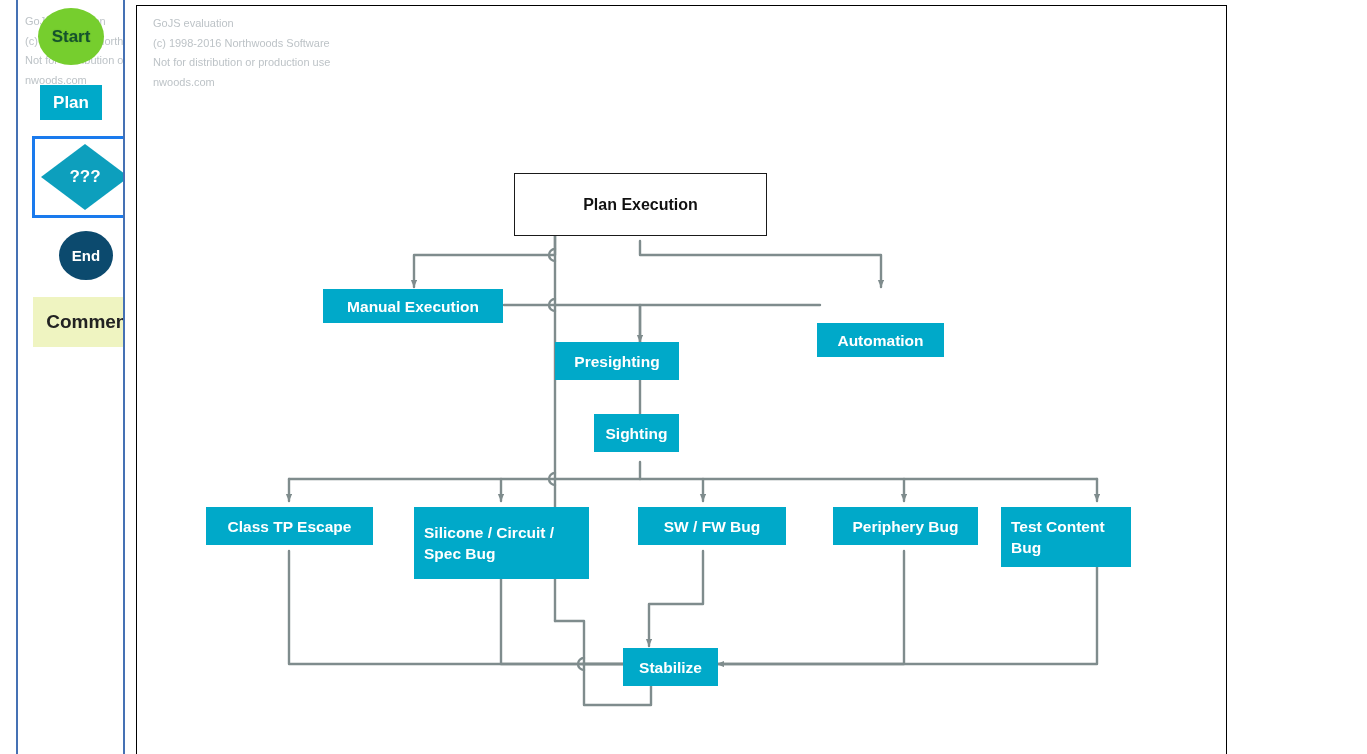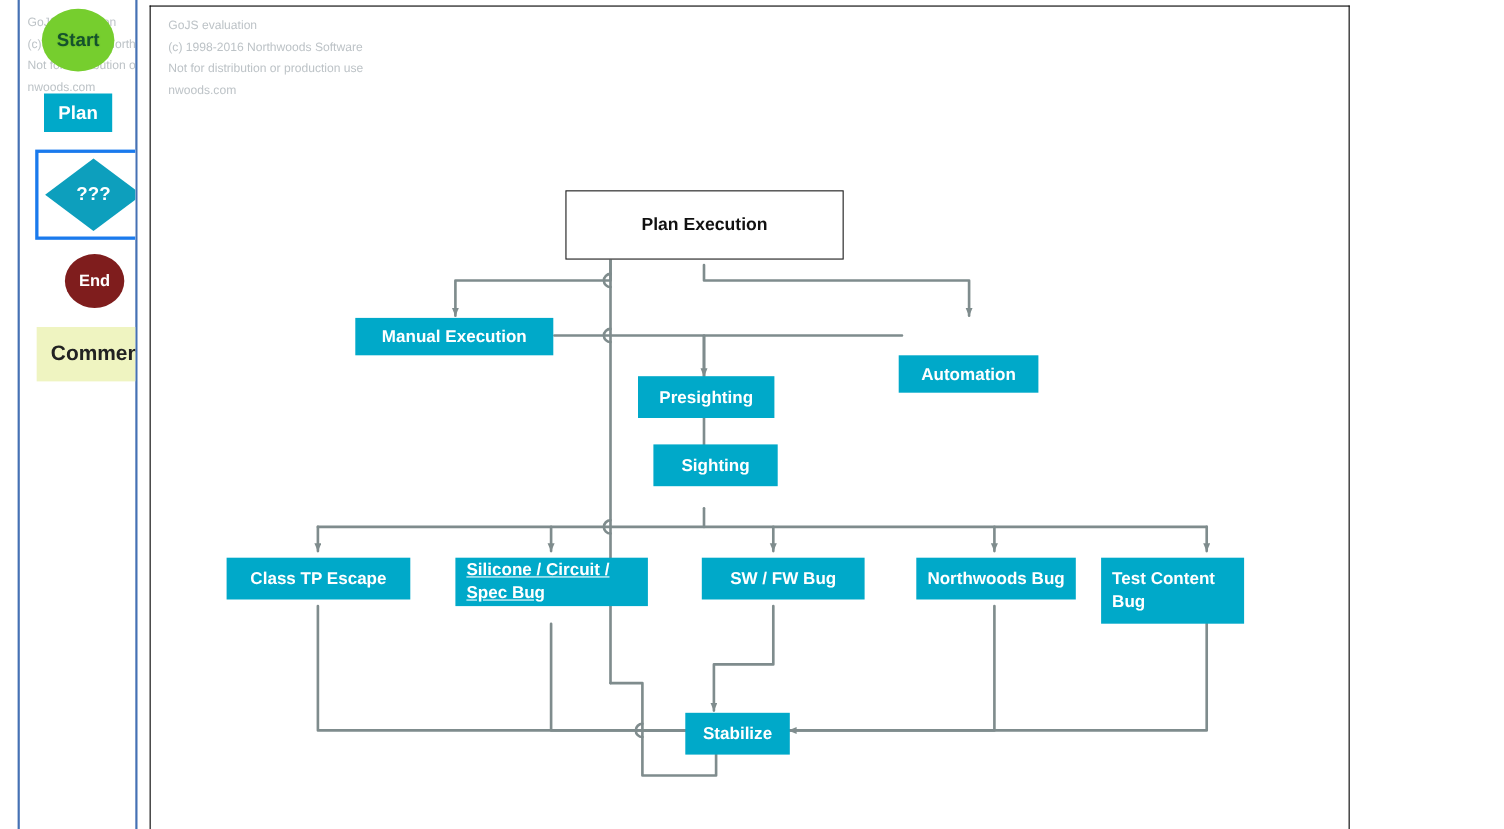--- a/index.html
+++ b/index.html
@@ -93,21 +93,21 @@
     transform: translateY(-50%);
     text-align: center;
     color: #ffffff;
     font-size: 17px;
     font-weight: bold;
   }
   
   #pal-end {
     left: 41px; top: 231px;
     width: 54px; height: 49px;
-    background: #7f1d1d;
+    background: #0c4a6e;
     border-radius: 50%;
     color: #ffffff;
     font-size: 15px;
     font-weight: bold;
   }
   
   #pal-comment {
     left: 15px; top: 297px;
     width: 106px; height: 50px;
     background: #eff4c1;
@@ -256,42 +256,42 @@
     </div>
 
     <div class="node center" style="left:186px;top:283px;width:180px;height:34px;">
       <span>Manual Execution</span>
     </div>
 
     <div class="node center" style="left:680px;top:283px;width:127px;height:34px;margin-top:34px;">
       <span>Automation</span>
     </div>
 
-    <div class="node center" style="left:443px;top:336px;width:124px;height:38px;align-items:center;">
+    <div class="node center" style="left:418px;top:336px;width:124px;height:38px;align-items:center;">
       <span>Presighting</span>
     </div>
 
-    <div class="node center" style="left:457px;top:398px;width:113px;height:38px;">
+    <div class="node center" style="left:457px;top:408px;width:85px;height:38px;">
       <span>Sighting</span>
     </div>
 
     <div class="node center" style="left:69px;top:501px;width:167px;height:38px;">
       <span>Class TP Escape</span>
     </div>
 
-    <div class="node" style="left:277px;top:501px;width:175px;height:44px;text-decoration:underline;">
+    <div class="node" style="left:277px;top:501px;width:175px;height:72px;">
       <span>Silicone / Circuit / Spec Bug</span>
     </div>
 
     <div class="node center" style="left:501px;top:501px;width:148px;height:38px;">
       <span>SW / FW Bug</span>
     </div>
 
     <div class="node center" style="left:696px;top:501px;width:145px;height:38px;">
-      <span>Northwoods Bug</span>
+      <span>Periphery Bug</span>
     </div>
 
     <div class="node" style="left:864px;top:501px;width:130px;height:60px;">
       <span>Test Content Bug</span>
     </div>
 
     <div class="node center" style="left:466px;top:642px;width:95px;height:38px;margin-left:20px;">
       <span>Stabilize</span>
     </div>
 

